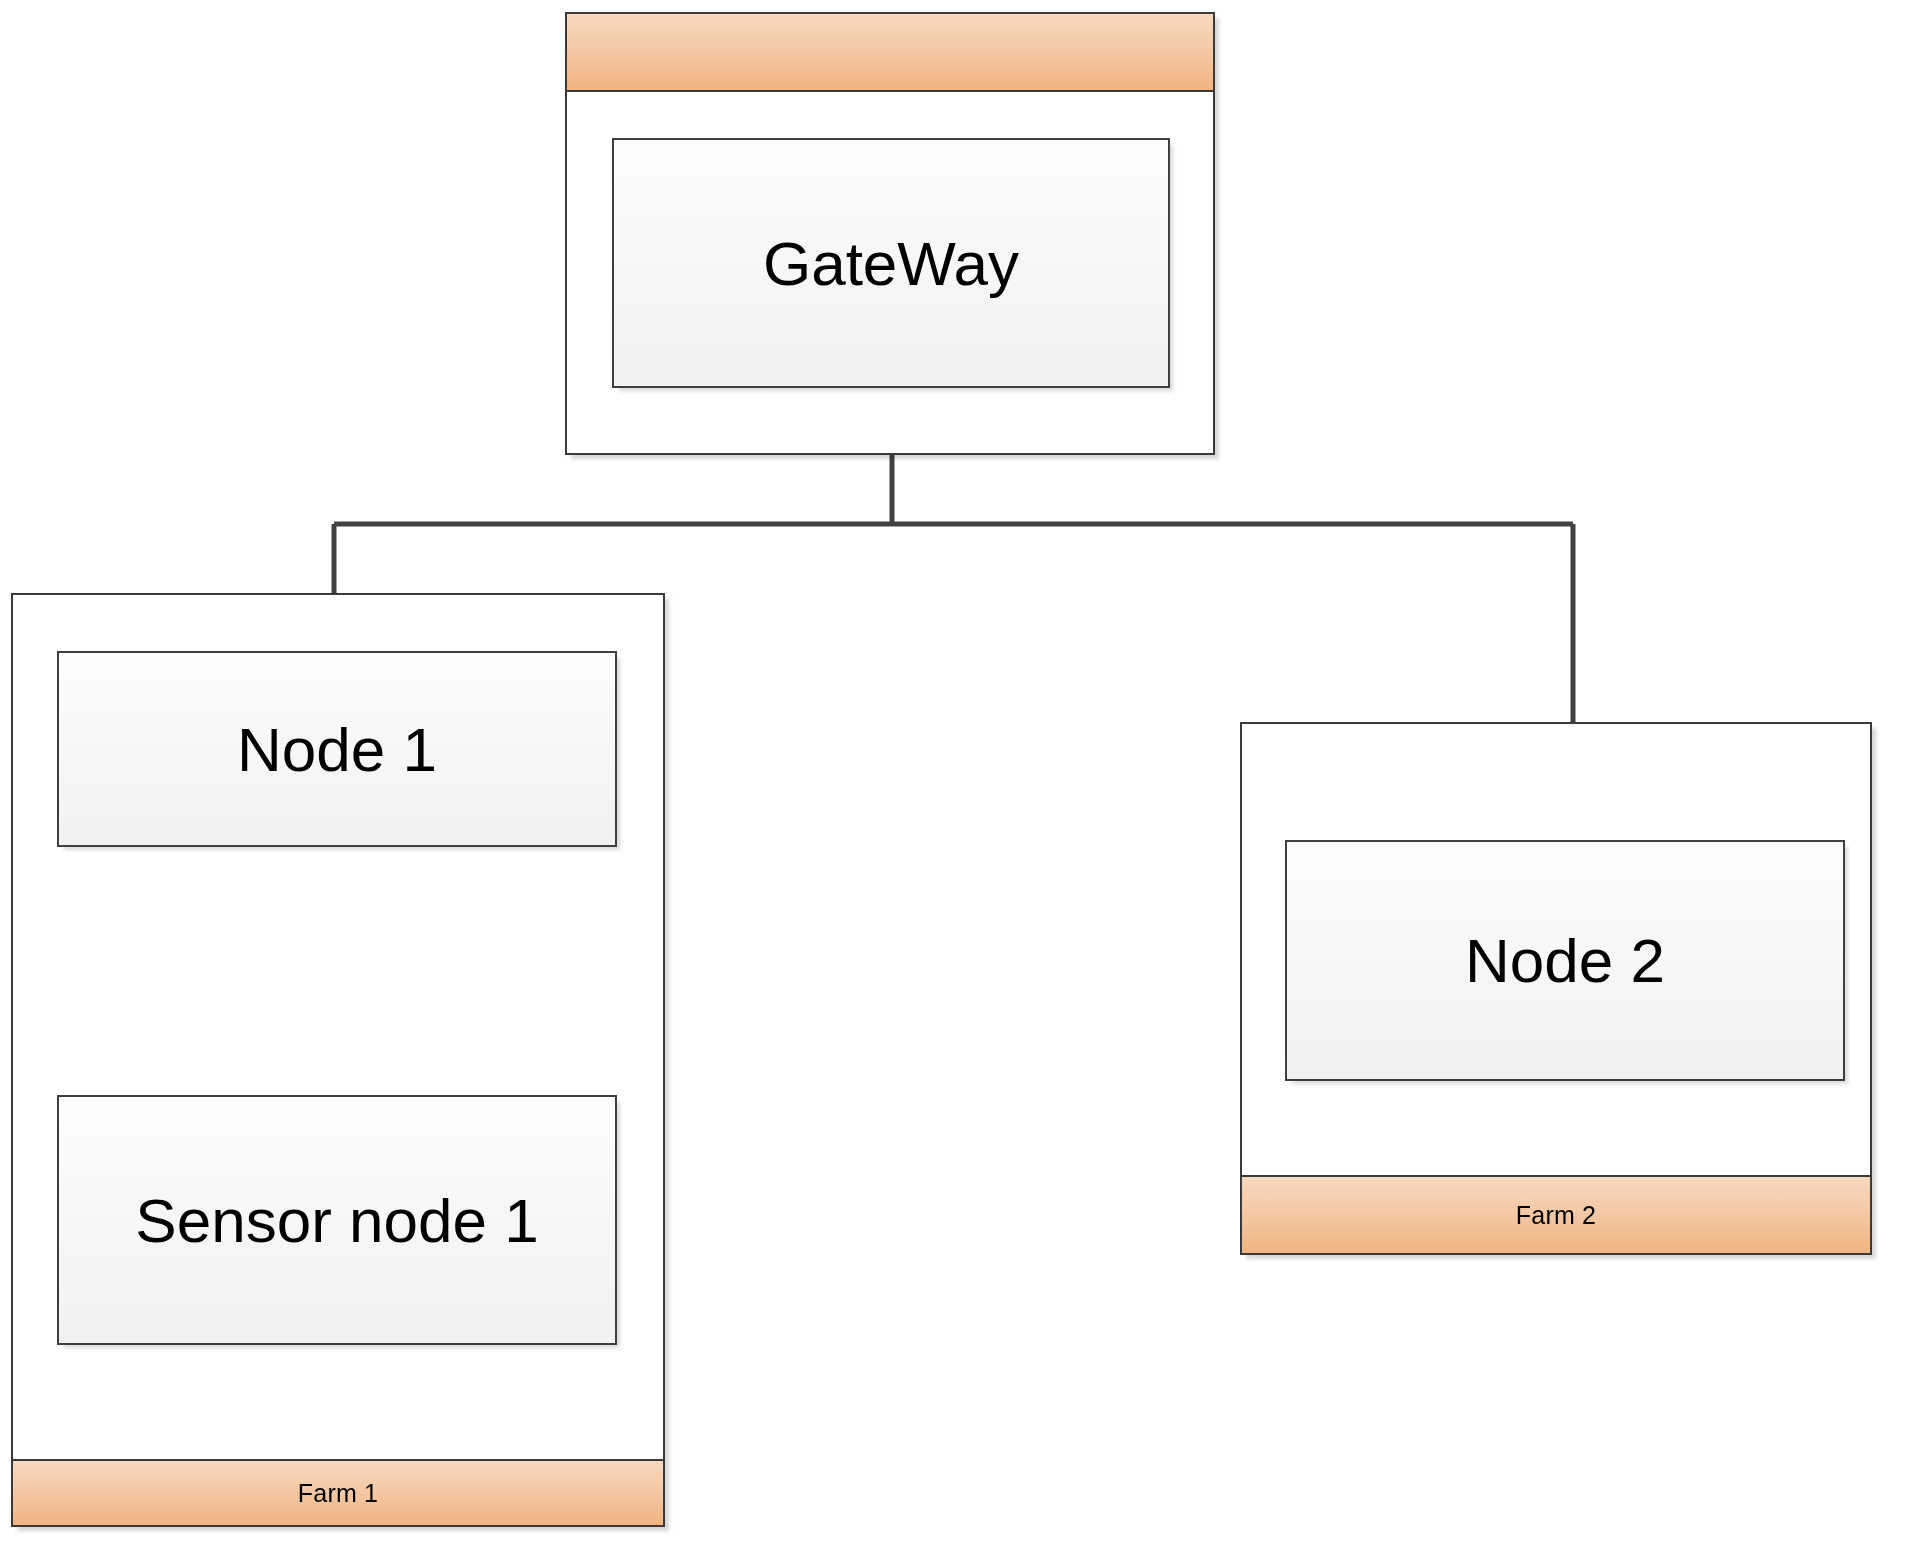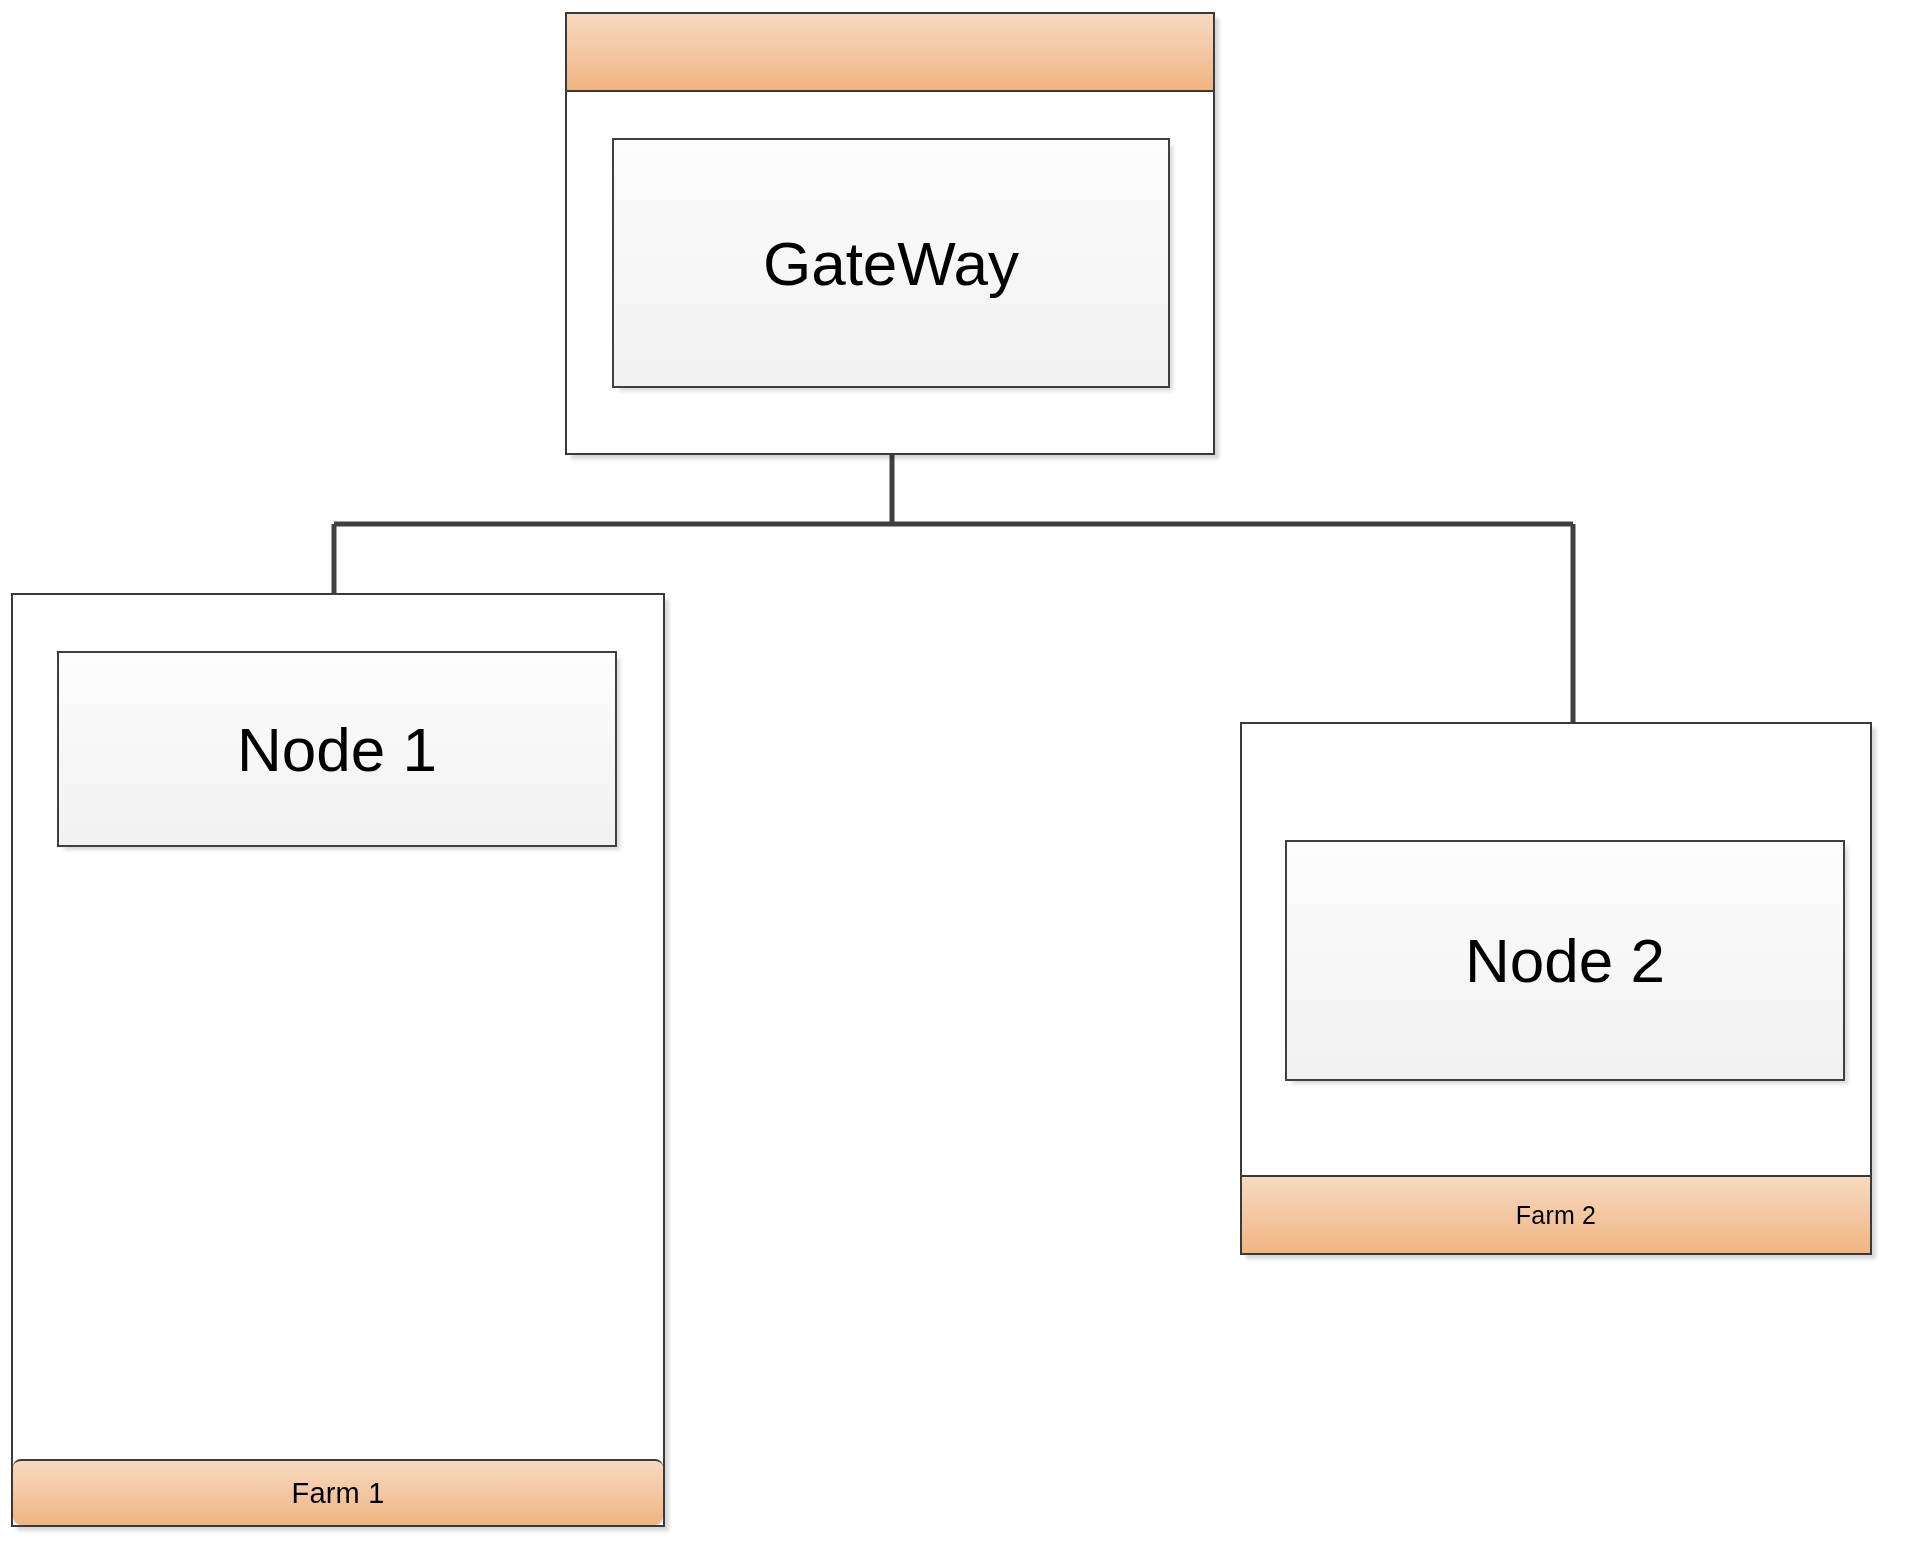--- a/index.html
+++ b/index.html
@@ -92,21 +92,21 @@
   #gateway-container .band-top { height: 78px; }
 
   #gateway-box {
     left: 612px;  top: 138px;  width: 558px;  height: 250px;
     font-size: 62px;
   }
 
   #farm1-container {
     left: 11px;   top: 593px;  width: 654px;  height: 934px;
   }
-  #farm1-container .band-bottom { height: 66px; font-size: 29px; border-radius: 8px; }
+  #farm1-container .band-bottom { height: 66px; font-size: 25px; }
 
   #node1-box {
     left: 57px;   top: 651px;  width: 560px;  height: 196px;
     font-size: 62px;
   }
   #sensor-node1-box {
     left: 57px;   top: 1095px; width: 560px;  height: 250px;
     font-size: 62px;
   }
 
@@ -151,20 +151,23 @@
   </div>
 
   <div class="container-box" id="farm1-container">
     <div class="band band-bottom">Farm 1</div>
   </div>
 
   <div class="node-box" id="node1-box">
     <span>Node 1</span>
   </div>
 
+  <div class="node-box" id="sensor-node1-box">
+    <span>Sensor node 1</span>
+  </div>
 
   <div class="container-box" id="farm2-container">
     <div class="band band-bottom">Farm 2</div>
   </div>
 
   <div class="node-box" id="node2-box">
     <span>Node 2</span>
   </div>
 
 </div>

